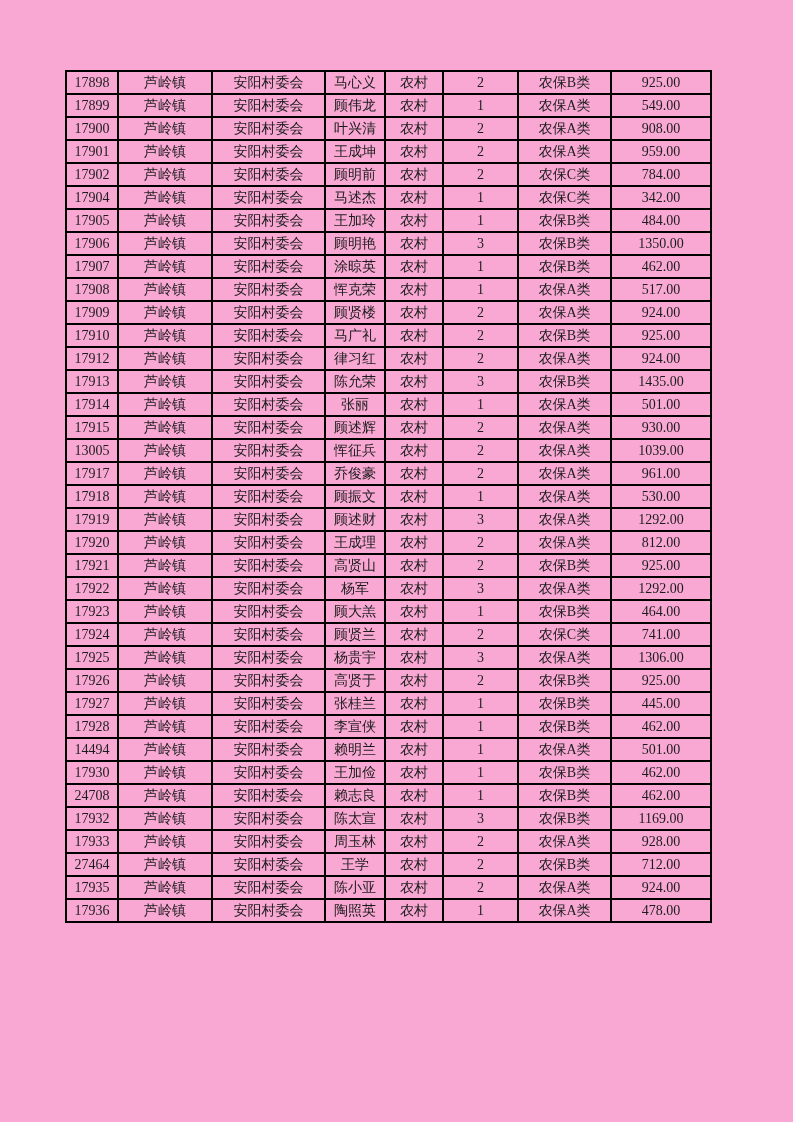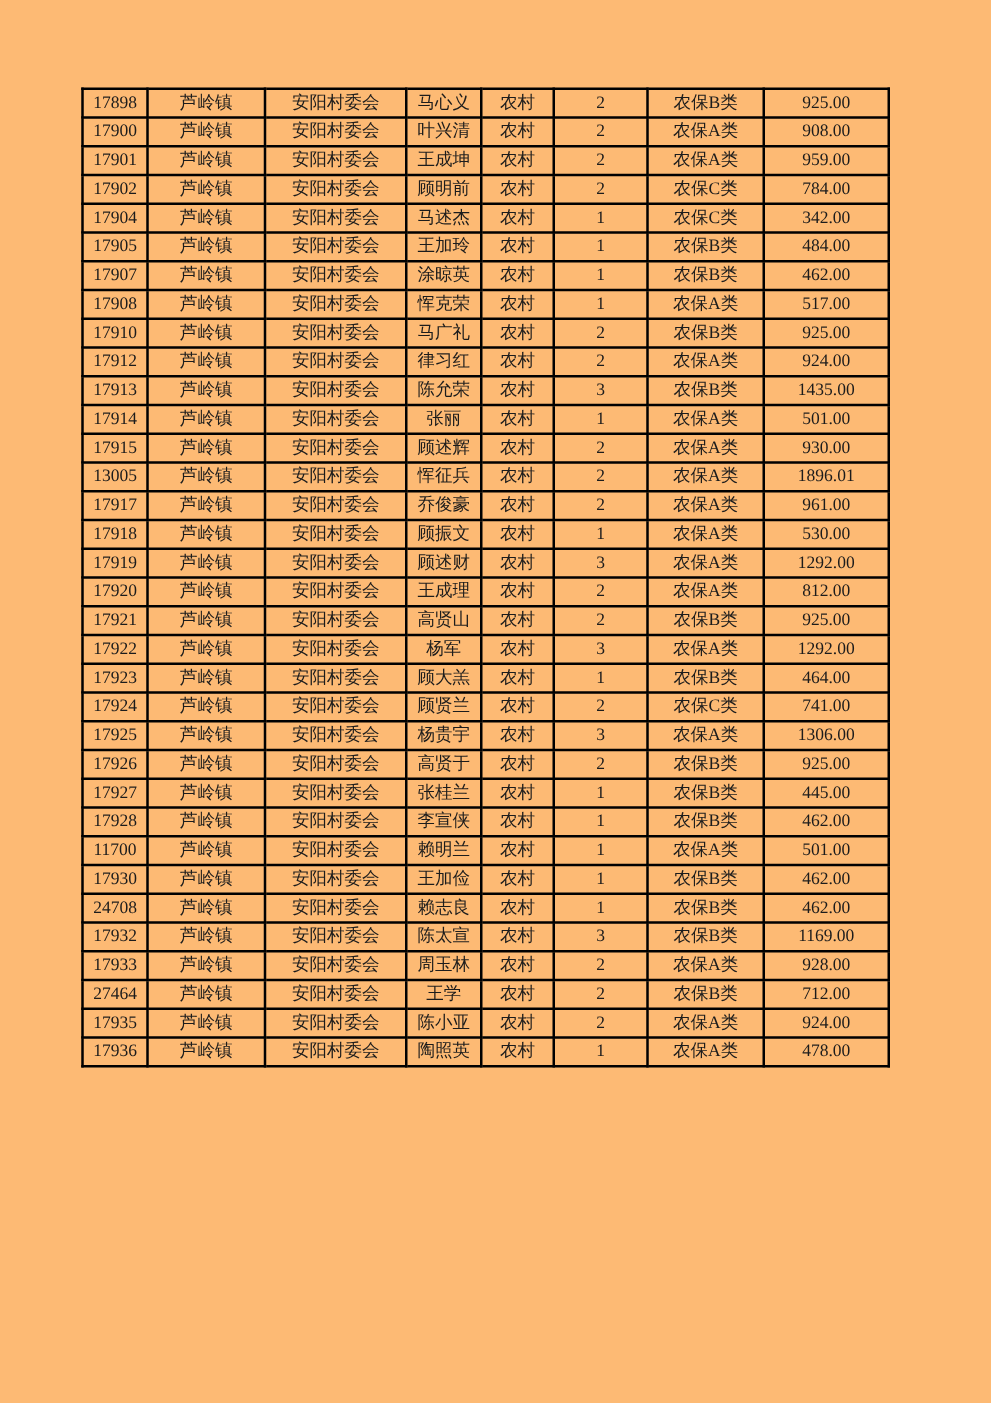--- a/index.html
+++ b/index.html
@@ -4,21 +4,21 @@
 <style>
   html, body {
     margin: 0;
     padding: 0;
     background: #ffffff;
   }
   .page {
     position: relative;
     width: 793px;
     height: 1122px;
-    background: #fdba74;
+    background: #f9a8d4;
     overflow: hidden;
     font-family: "Liberation Serif", "DejaVu Serif", serif;
   }
   table.records {
     position: absolute;
     left: 65px;
     top: 70px;
     border-collapse: collapse;
     table-layout: fixed;
     width: 645px;
@@ -64,20 +64,30 @@
           <td>17898</td>
           <td>芦岭镇</td>
           <td>安阳村委会</td>
           <td>马心义</td>
           <td>农村</td>
           <td>2</td>
           <td>农保B类</td>
           <td>925.00</td>
         </tr>
         <tr>
+          <td>17899</td>
+          <td>芦岭镇</td>
+          <td>安阳村委会</td>
+          <td>顾伟龙</td>
+          <td>农村</td>
+          <td>1</td>
+          <td>农保A类</td>
+          <td>549.00</td>
+        </tr>
+        <tr>
           <td>17900</td>
           <td>芦岭镇</td>
           <td>安阳村委会</td>
           <td>叶兴清</td>
           <td>农村</td>
           <td>2</td>
           <td>农保A类</td>
           <td>908.00</td>
         </tr>
         <tr>
@@ -114,40 +124,60 @@
           <td>17905</td>
           <td>芦岭镇</td>
           <td>安阳村委会</td>
           <td>王加玲</td>
           <td>农村</td>
           <td>1</td>
           <td>农保B类</td>
           <td>484.00</td>
         </tr>
         <tr>
+          <td>17906</td>
+          <td>芦岭镇</td>
+          <td>安阳村委会</td>
+          <td>顾明艳</td>
+          <td>农村</td>
+          <td>3</td>
+          <td>农保B类</td>
+          <td>1350.00</td>
+        </tr>
+        <tr>
           <td>17907</td>
           <td>芦岭镇</td>
           <td>安阳村委会</td>
           <td>涂晾英</td>
           <td>农村</td>
           <td>1</td>
           <td>农保B类</td>
           <td>462.00</td>
         </tr>
         <tr>
           <td>17908</td>
           <td>芦岭镇</td>
           <td>安阳村委会</td>
           <td>恽克荣</td>
           <td>农村</td>
           <td>1</td>
           <td>农保A类</td>
           <td>517.00</td>
         </tr>
         <tr>
+          <td>17909</td>
+          <td>芦岭镇</td>
+          <td>安阳村委会</td>
+          <td>顾贤楼</td>
+          <td>农村</td>
+          <td>2</td>
+          <td>农保A类</td>
+          <td>924.00</td>
+        </tr>
+        <tr>
           <td>17910</td>
           <td>芦岭镇</td>
           <td>安阳村委会</td>
           <td>马广礼</td>
           <td>农村</td>
           <td>2</td>
           <td>农保B类</td>
           <td>925.00</td>
         </tr>
         <tr>
@@ -191,21 +221,21 @@
           <td>930.00</td>
         </tr>
         <tr>
           <td>13005</td>
           <td>芦岭镇</td>
           <td>安阳村委会</td>
           <td>恽征兵</td>
           <td>农村</td>
           <td>2</td>
           <td>农保A类</td>
-          <td>1896.01</td>
+          <td>1039.00</td>
         </tr>
         <tr>
           <td>17917</td>
           <td>芦岭镇</td>
           <td>安阳村委会</td>
           <td>乔俊豪</td>
           <td>农村</td>
           <td>2</td>
           <td>农保A类</td>
           <td>961.00</td>
@@ -314,21 +344,21 @@
           <td>17928</td>
           <td>芦岭镇</td>
           <td>安阳村委会</td>
           <td>李宣侠</td>
           <td>农村</td>
           <td>1</td>
           <td>农保B类</td>
           <td>462.00</td>
         </tr>
         <tr>
-          <td>11700</td>
+          <td>14494</td>
           <td>芦岭镇</td>
           <td>安阳村委会</td>
           <td>赖明兰</td>
           <td>农村</td>
           <td>1</td>
           <td>农保A类</td>
           <td>501.00</td>
         </tr>
         <tr>
           <td>17930</td>

